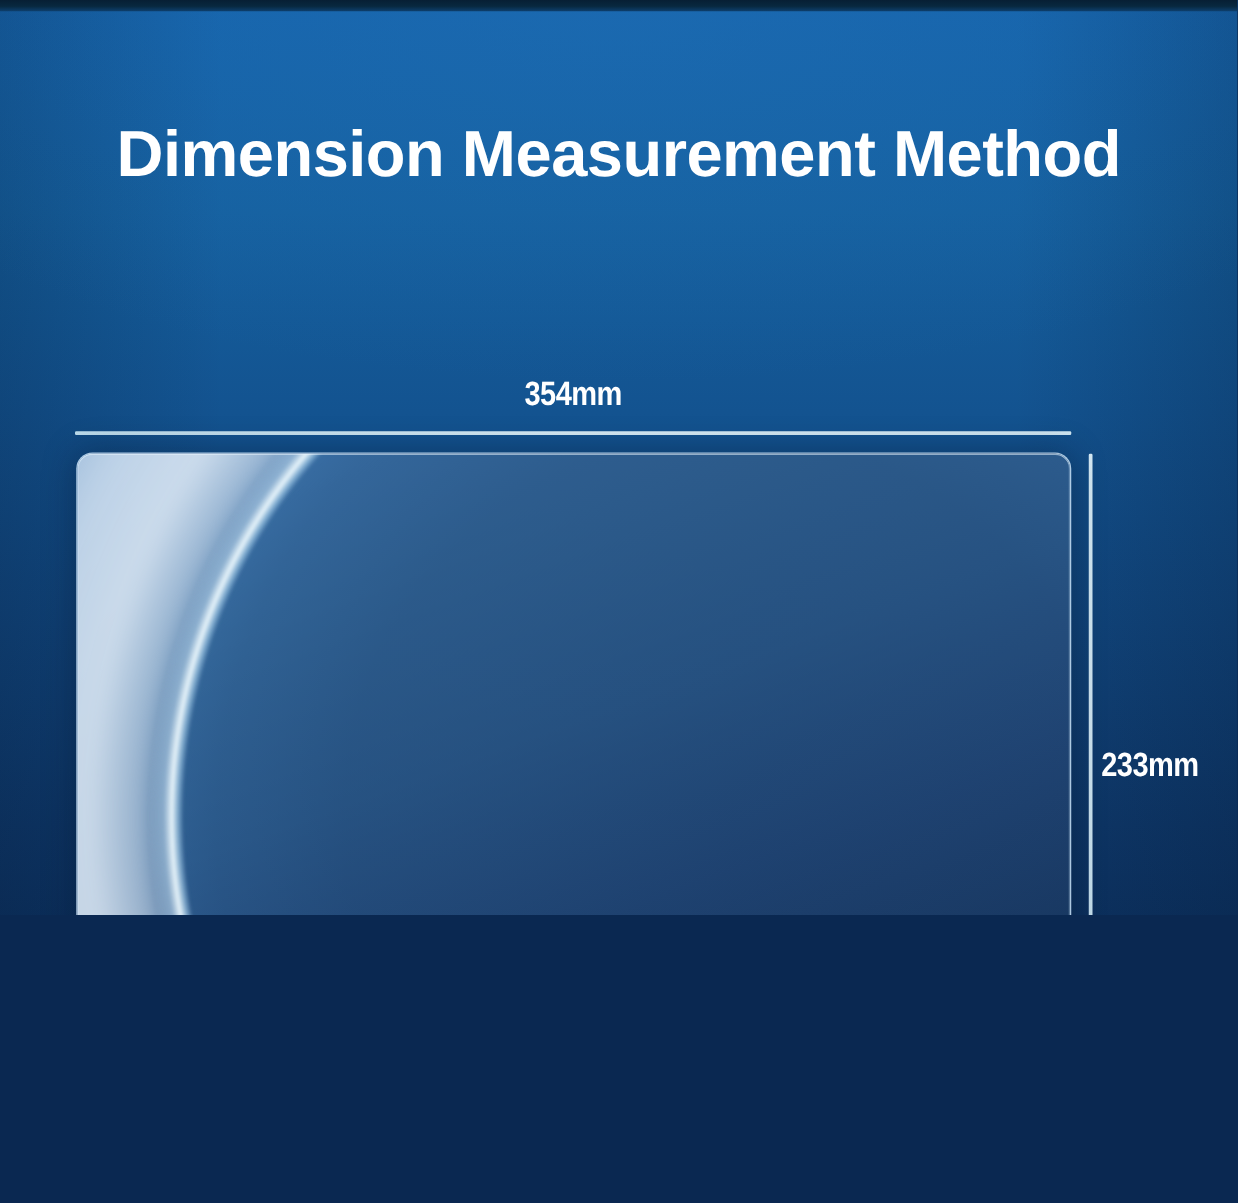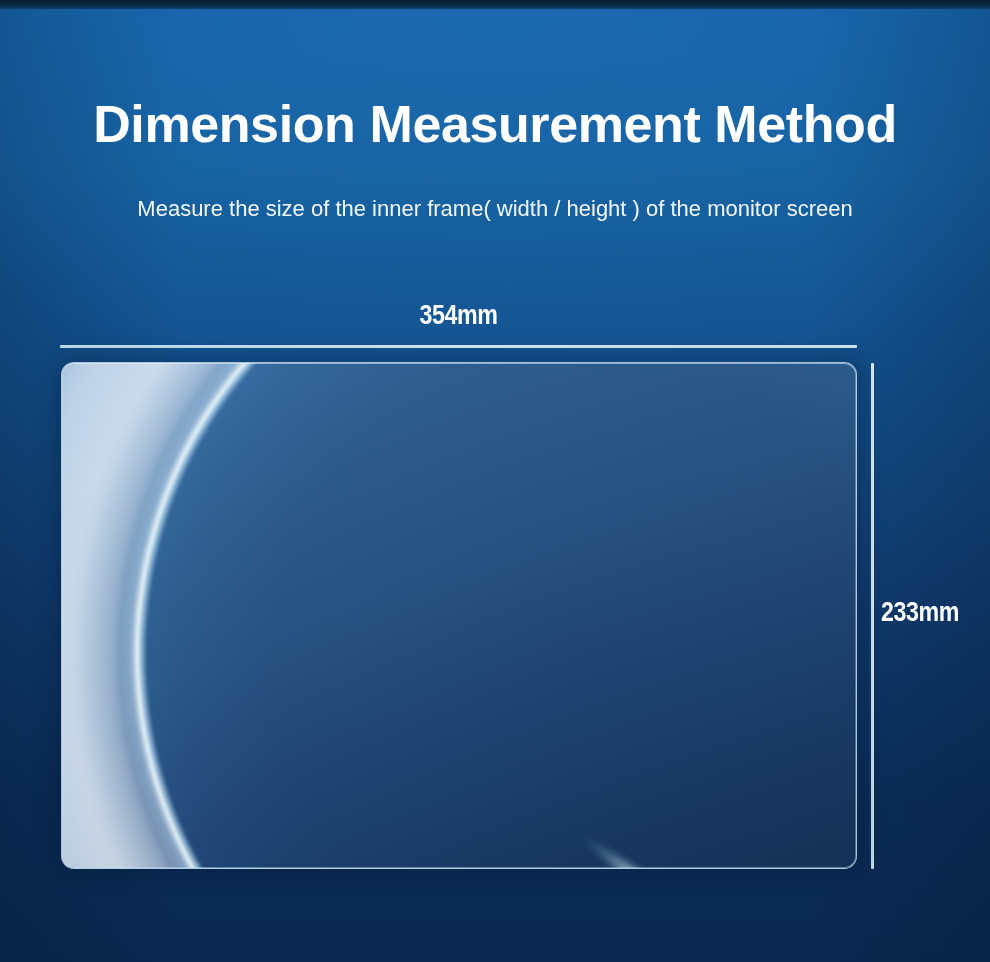--- a/index.html
+++ b/index.html
@@ -10,21 +10,21 @@
   }
   body {
     font-family: "Liberation Sans", sans-serif;
     -webkit-font-smoothing: antialiased;
   }
 
   
   #poster {
     position: relative;
     width: 990px;
-    height: 962px;
+    height: 732px;
     overflow: hidden;
     background: linear-gradient(180deg,
         #1563ab 0px,
         #15609f 170px,
         #135390 330px,
         #11457c 500px,
         #0e3768 660px,
         #0b2d59 800px,
         #0a2851 962px);
   }
@@ -228,21 +228,20 @@
 </head>
 <body>
 
 <div id="poster">
 
   <div id="bg-vignette"></div>
   <div id="top-band"></div>
 
   <div id="title">Dimension Measurement Method</div>
 
-  <div id="subtitle">Measure the size of the inner frame( width / height ) of the monitor screen</div>
 
   <div id="width-label">354mm</div>
 
   <div id="width-rule"></div>
 
   <div id="height-rule"></div>
 
   <div id="height-label">233mm</div>
 
   <div id="screen">

